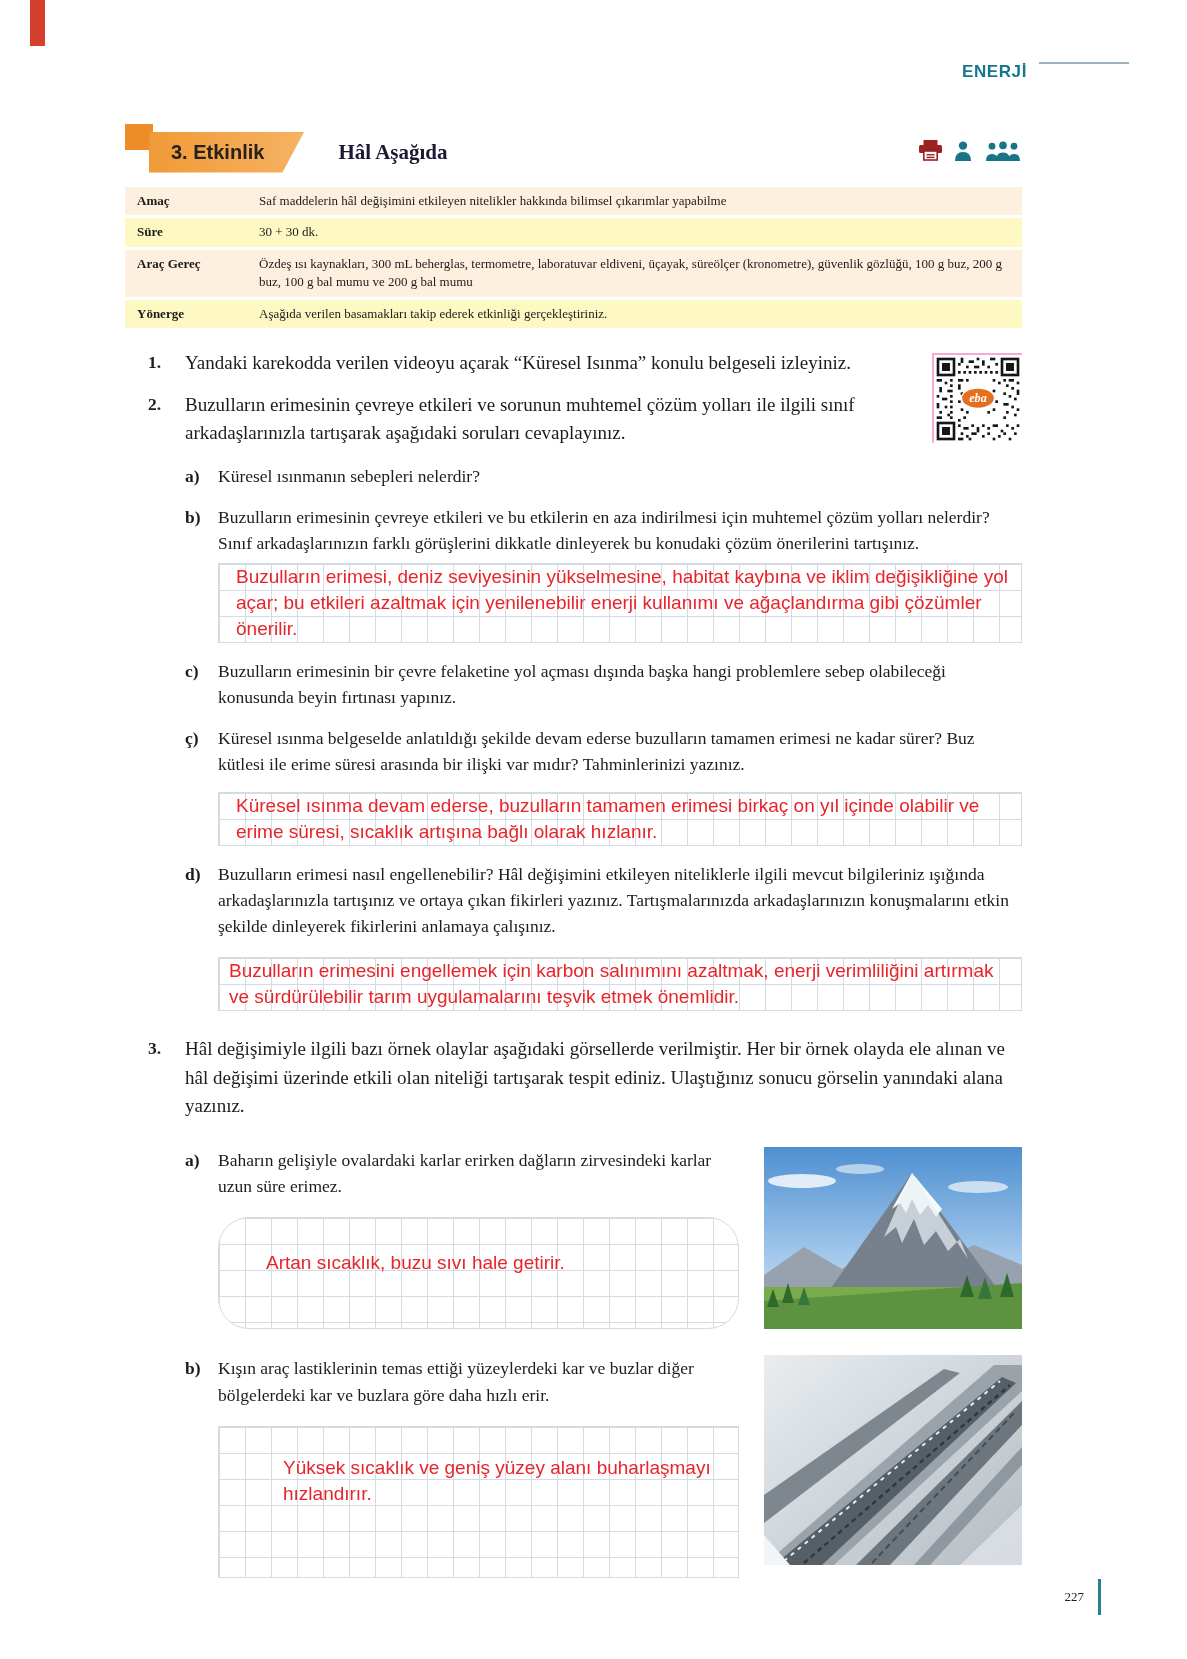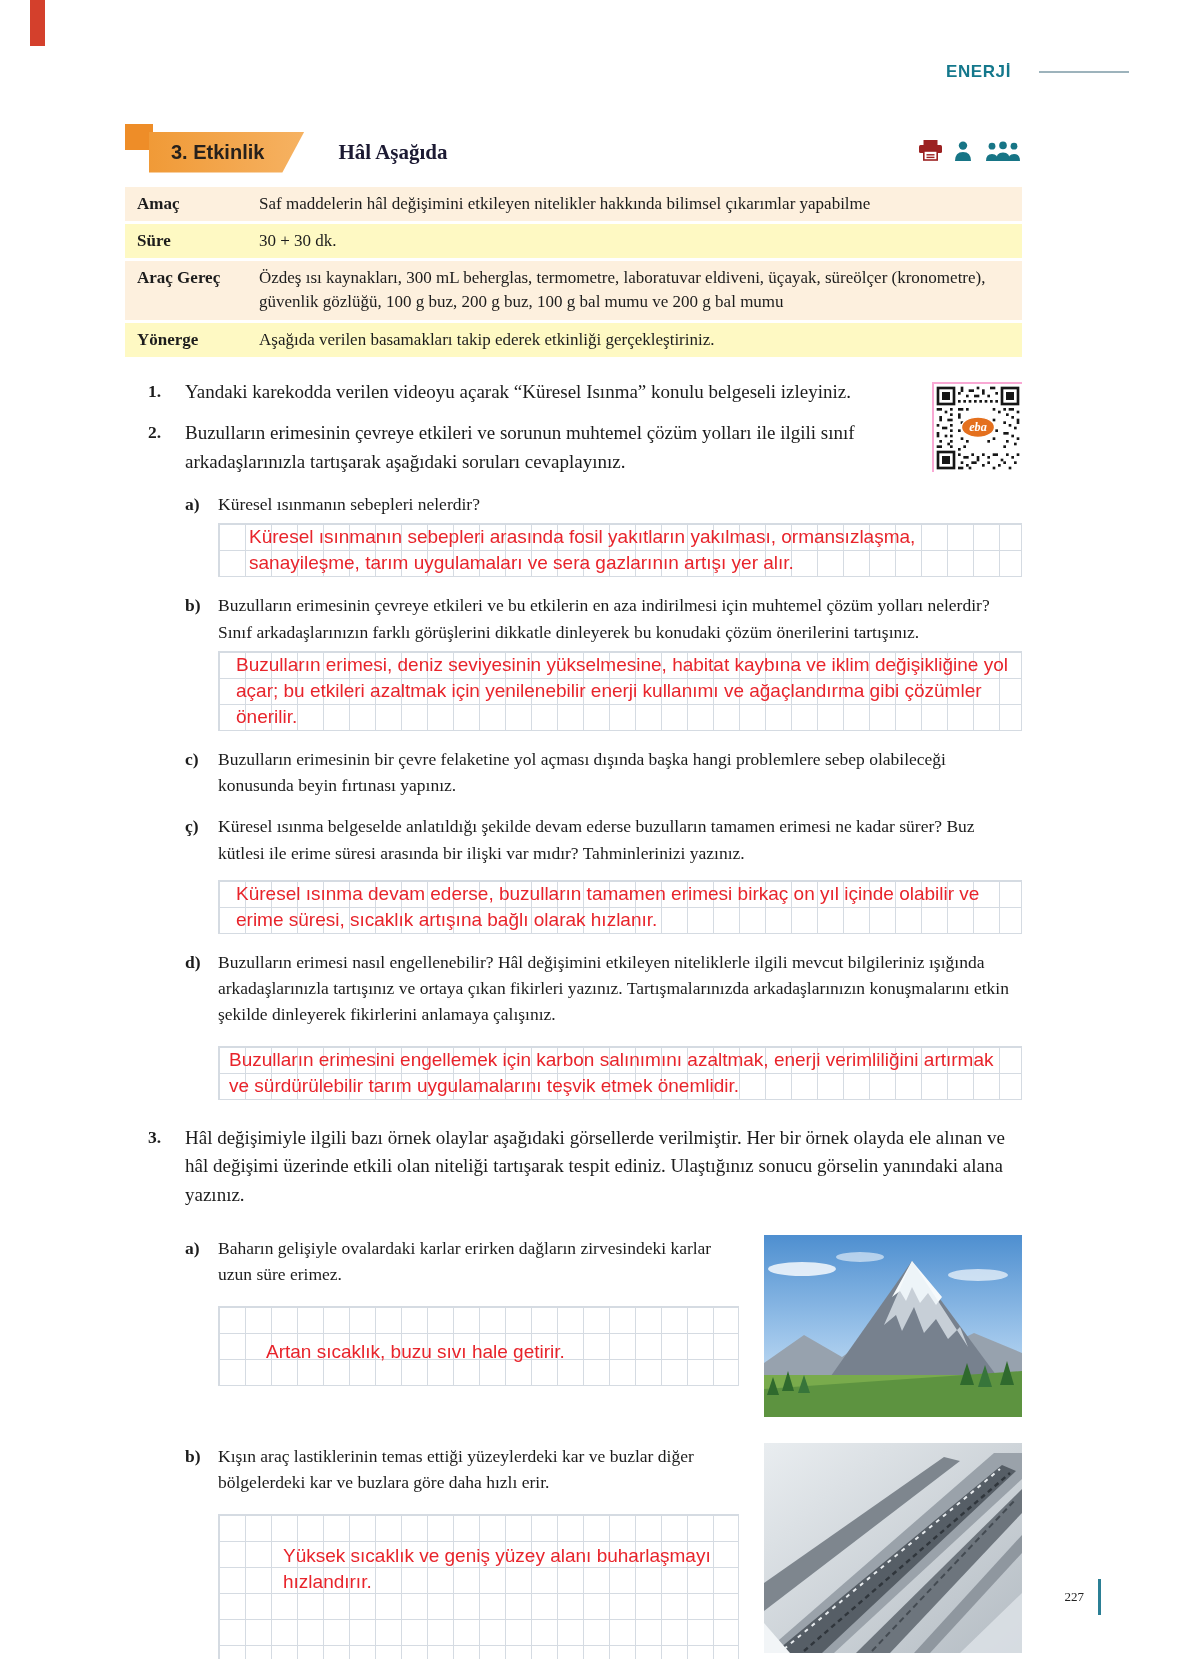--- a/index.html
+++ b/index.html
@@ -5,38 +5,38 @@
   * { margin:0; padding:0; box-sizing:border-box; }
   html,body { background:#ffffff; }
   body {
     width:1187px; height:1659px; position:relative;
     font-family:"Liberation Serif", serif; color:#1c1c1c;
   }
   .page { position:relative; width:1187px; height:1659px; overflow:hidden; background:#fff; }
 
   .corner-bar { position:absolute; left:30px; top:0; width:15px; height:46px; background:#d4402c; }
 
-  .unit-header { position:absolute; top:62px; right:58px; display:flex; align-items:center; gap:28px;margin-left:36px; }
+  .unit-header { position:absolute; top:62px; right:58px; display:flex; align-items:flex-start; gap:12px;margin-left:36px; }
   .unit-title { color:#14788c; font-family:"Liberation Sans", sans-serif; font-weight:bold; font-size:17px; letter-spacing:0.6px; }
   .unit-rule { width:90px; height:2px; background:#9db3bc; }
 
   .content { position:absolute; left:125px; top:128px; width:897px; }
 
   .activity-row { display:flex; align-items:center; position:relative; height:48px; margin-bottom:8px; }
   .banner-square { position:absolute; left:0; top:-4px; width:28px; height:26px; background:#ee8d28; }
   .banner {
     margin-left:24px; background:linear-gradient(90deg,#f09a37,#f6b262);
     padding:9px 40px 9px 22px;
     clip-path:polygon(0 0,100% 0,calc(100% - 22px) 100%,0 100%);
     font-family:"Liberation Sans", sans-serif; font-weight:bold; font-size:20px; color:#27211c;
   }
   .activity-title { margin-left:34px; font-size:21px; font-weight:bold; color:#1c1a33; }
   .header-icons { margin-left:auto; display:flex; align-items:flex-end; gap:13px; }
 
-  table.info-table { width:100%; border-collapse:separate; border-spacing:0 3px; font-size:17px; }
+  table.info-table { width:100%; border-collapse:separate; border-spacing:0 3px; font-size:13px; }
   table.info-table td { padding:5px 12px; line-height:1.42; vertical-align:top; }
   table.info-table td.lbl { width:122px; font-weight:bold; }
   tr.row-odd td { background:#fdf0de; }
   tr.row-even td { background:#fef9c3; }
 
   .steps { position:relative; margin-top:18px; }
   .qr-wrap { position:absolute; top:4px; right:0; width:90px; height:90px; border:2px solid #f9a8d4; }
   .step { display:flex; margin:0 0 13px 23px; }
   .step .num { width:37px; flex:none; font-weight:bold; font-size:17.5px; line-height:1.5; }
   .step .txt { font-size:19px; line-height:1.5; }
@@ -75,21 +75,21 @@
     background-color:#fff;
     background-image:linear-gradient(#d5dbe2 1px, transparent 1px),
                      linear-gradient(90deg,#d5dbe2 1px, transparent 1px);
     background-size:26px 26px;
     border:1px solid #d5dbe2;
   }
   .example-grid .ans {
     font-family:"Liberation Sans", sans-serif; color:#e8242b;
     font-size:19px; line-height:26px;
   }
-  .grid-a { height:80px; padding:32px 8px 0 47px; }
+  .grid-a { height:112px; padding:32px 8px 0 47px;border-radius:31px; }
   .grid-b { height:152px; padding:28px 8px 0 64px; }
   .example-img { flex:none; width:258px; margin-left:25px; }
   .example-img svg { display:block; }
 
   .page-footer { position:absolute; right:86px; bottom:44px; display:flex; align-items:center; }
   .pagenum { font-size:13px; color:#222; }
   .page-rule { width:3px; height:36px; background:#2b7f95; margin-left:14px; }
 </style>
 </head>
 <body>
@@ -281,23 +281,20 @@
 
       <div class="step with-qr">
         <span class="num">2.</span>
         <div class="txt">Buzulların erimesinin çevreye etkileri ve sorunun muhtemel çözüm yolları ile ilgili sınıf arkadaşlarınızla tartışarak aşağıdaki soruları cevaplayınız.</div>
       </div>
 
       <div class="question">
         <span class="letter">a)</span>
         <div class="txt">Küresel ısınmanın sebepleri nelerdir?</div>
       </div>
-      <div class="answer-grid pad-a">
-        <div class="ans">Küresel ısınmanın sebepleri arasında fosil yakıtların yakılması, ormansızlaşma, sanayileşme, tarım uygulamaları ve sera gazlarının artışı yer alır.</div>
-      </div>
 
       <div class="question">
         <span class="letter">b)</span>
         <div class="txt">Buzulların erimesinin çevreye etkileri ve bu etkilerin en aza indirilmesi için muhtemel çözüm yolları nelerdir? Sınıf arkadaşlarınızın farklı görüşlerini dikkatle dinleyerek bu konudaki çözüm önerilerini tartışınız.</div>
       </div>
       <div class="answer-grid pad-b">
         <div class="ans">Buzulların erimesi, deniz seviyesinin yükselmesine, habitat kaybına ve iklim değişikliğine yol açar; bu etkileri azaltmak için yenilenebilir enerji kullanımı ve ağaçlandırma gibi çözümler önerilir.</div>
       </div>
 
       <div class="question">

